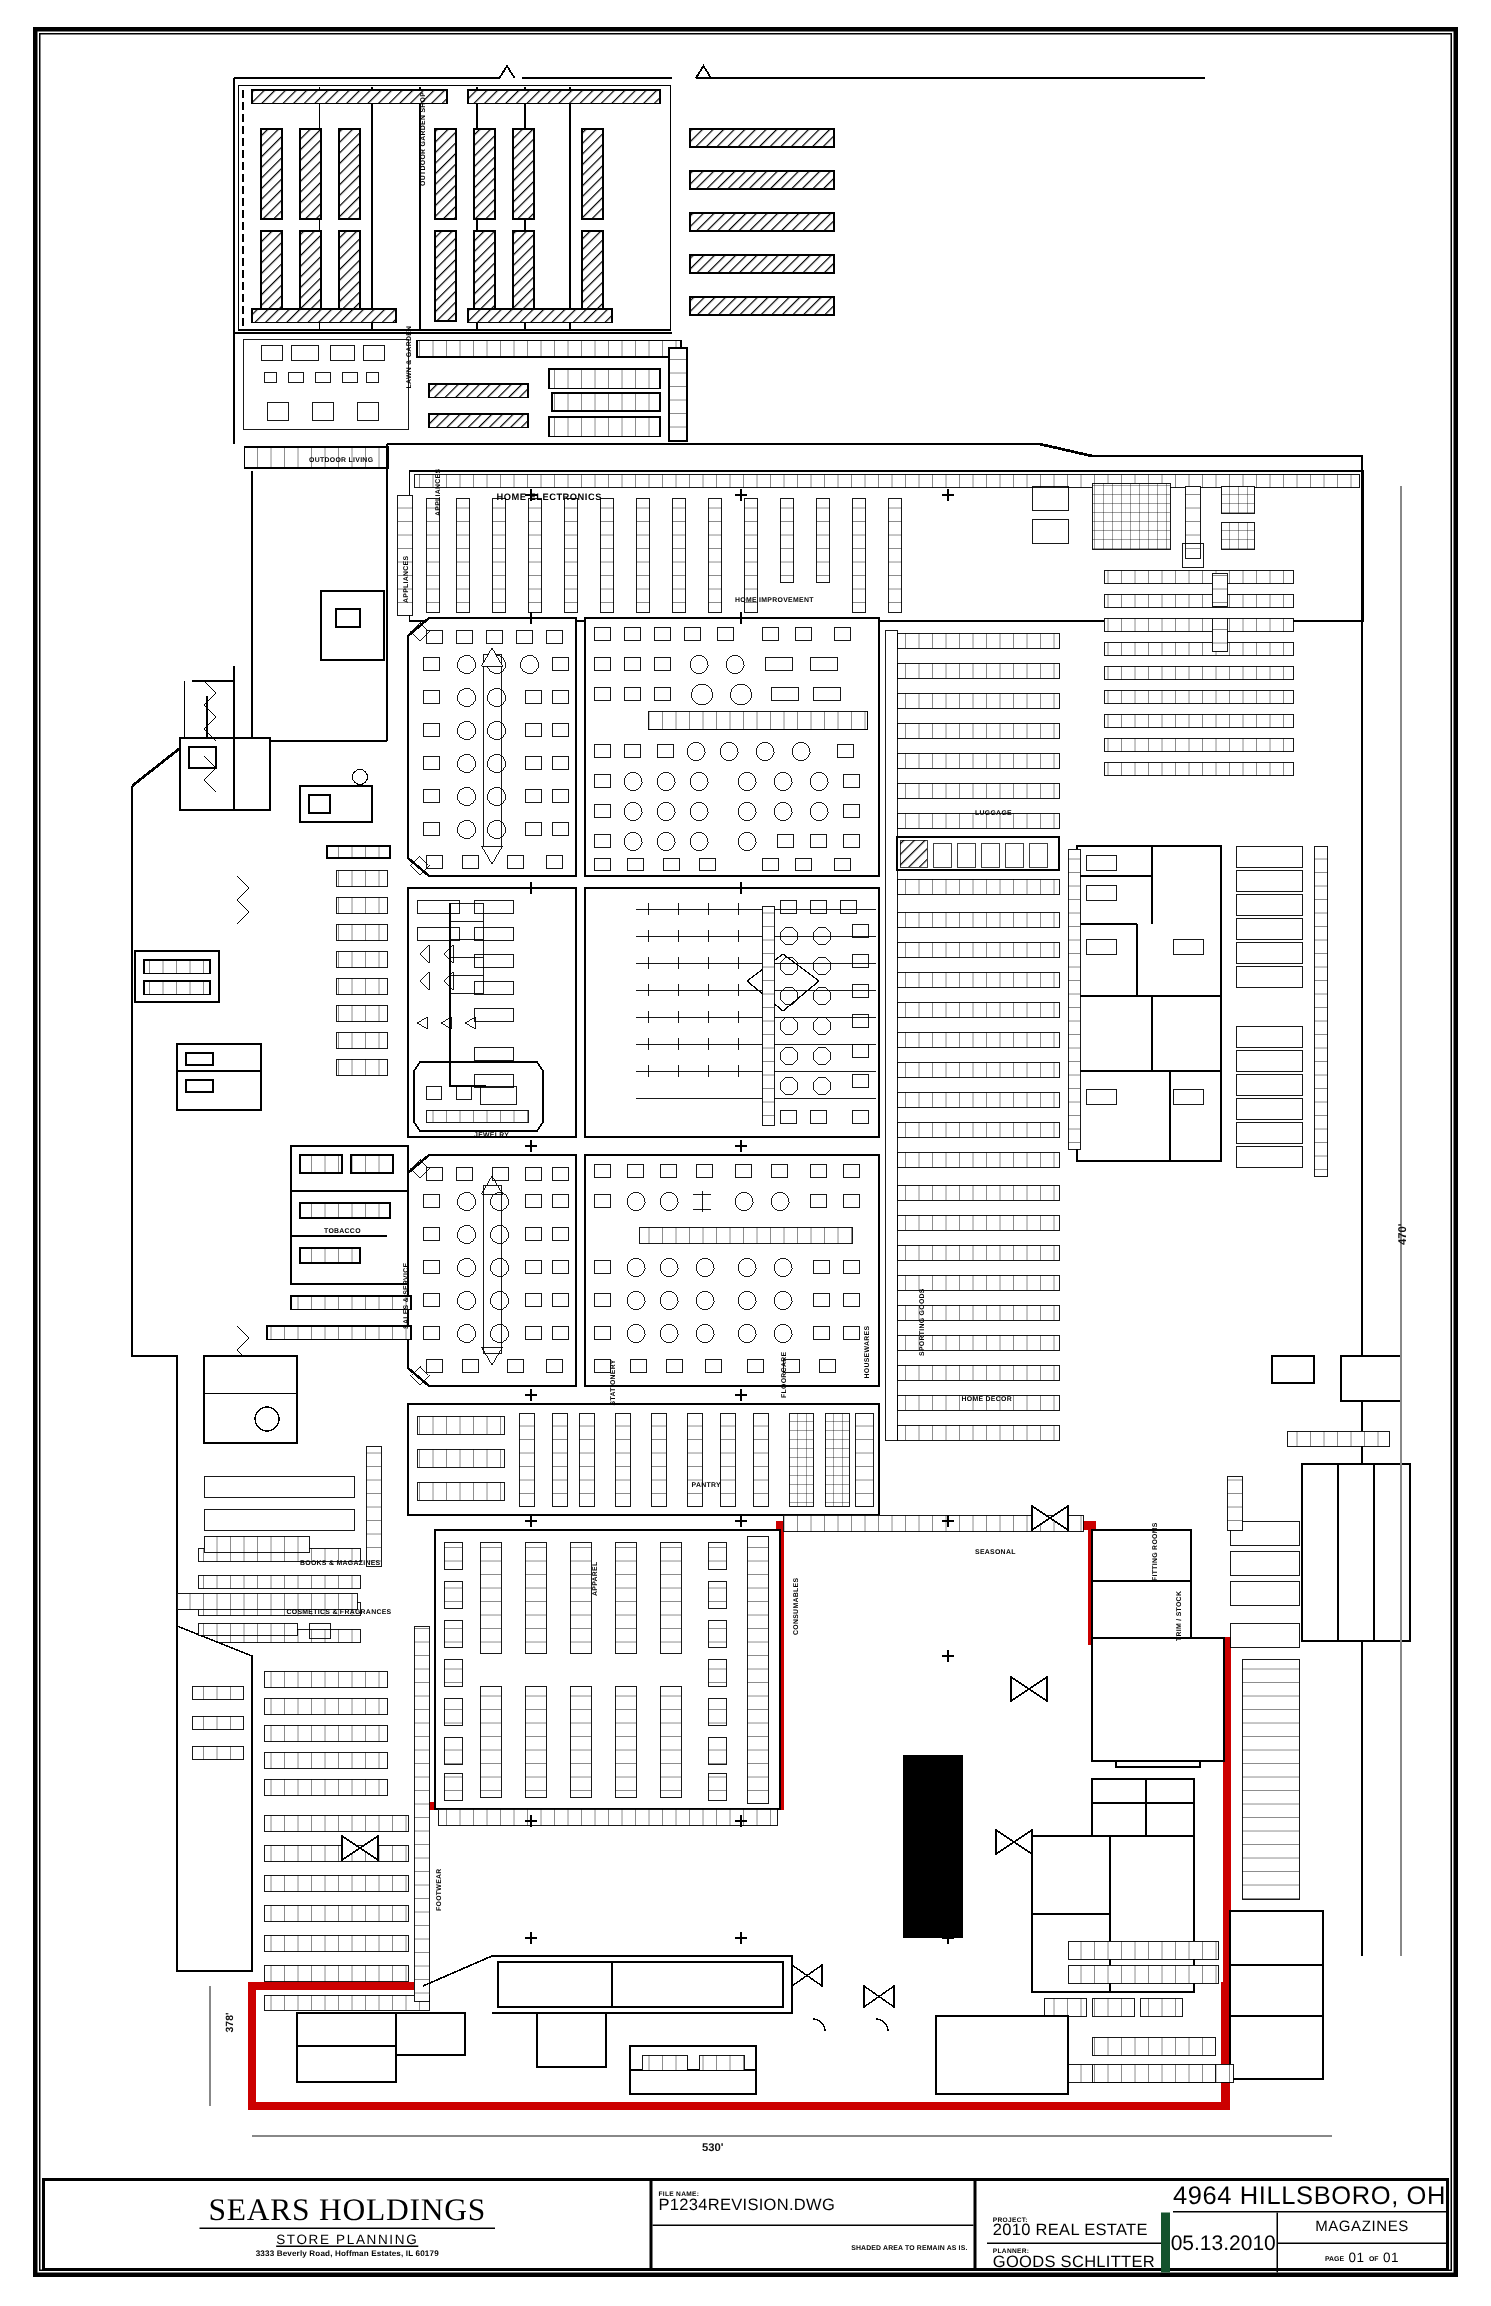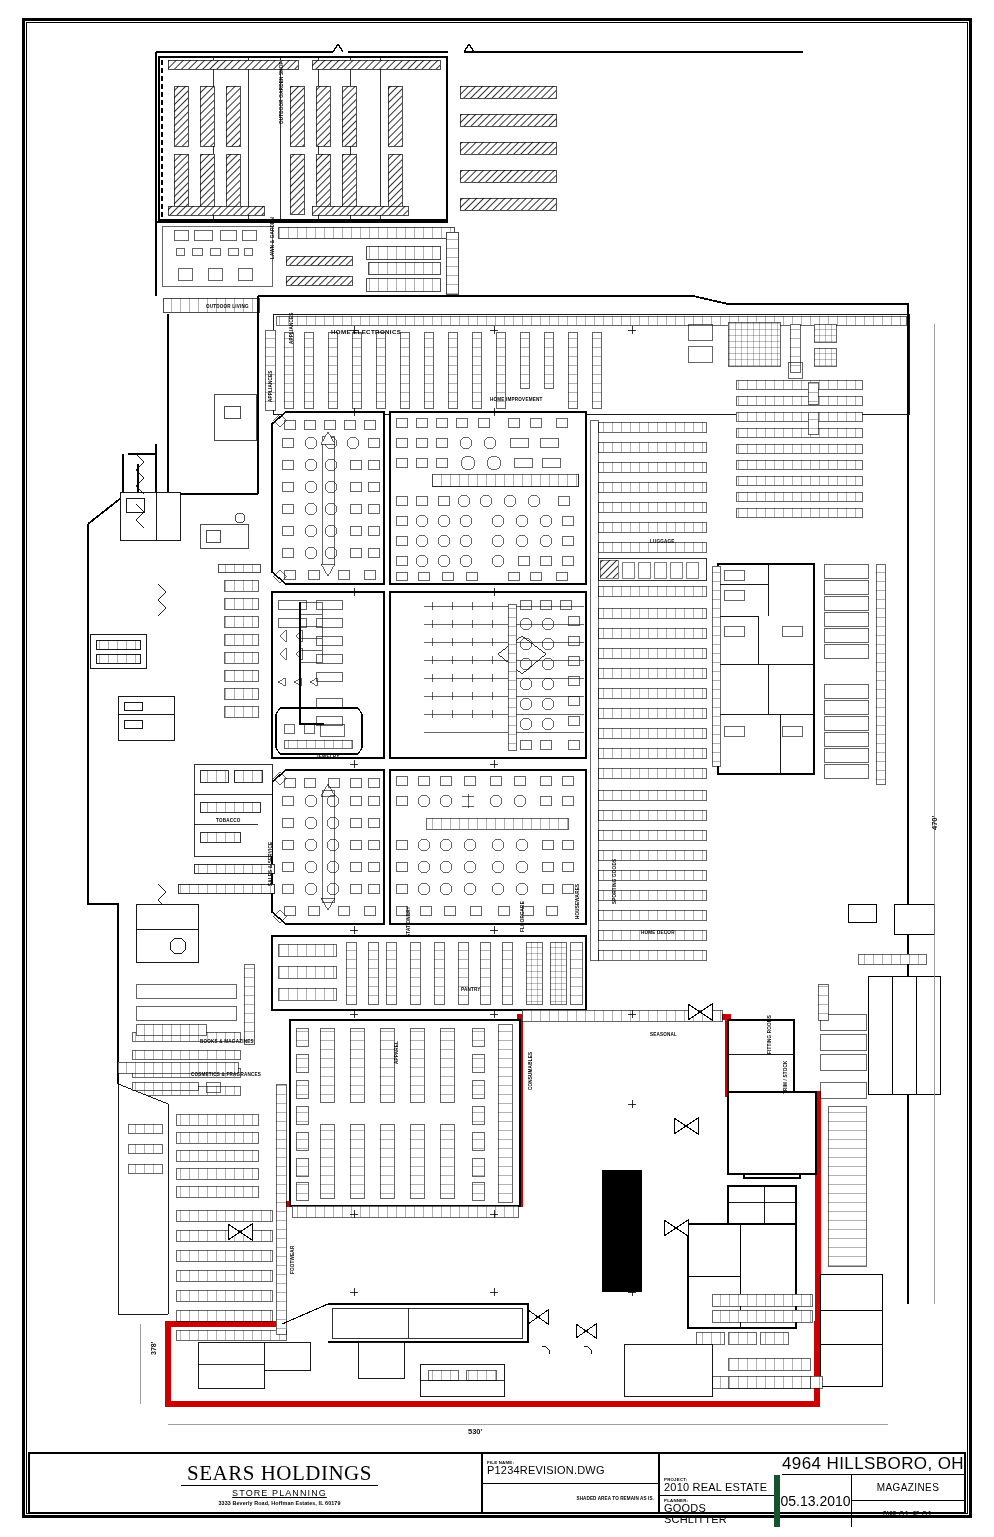--- a/index.html
+++ b/index.html
@@ -69,21 +69,20 @@
     border: 2px solid #000;
     display: flex;
     background:#fff;
   }
   .tb-left {
     width: 405px;
     border-right: 2px solid #000;
     display:flex; flex-direction:column;
     align-items:center; justify-content:center;
     padding-top:2px;
-    margin-left:48px;
   }
   .brand {
     font-family: "Liberation Serif", serif;
     font-size: 21px;
     letter-spacing: .5px;
     color:#000;
     line-height:1.05;
     border-bottom:1px solid #000;
     padding:0 6px 1px 6px;
   }
@@ -95,21 +94,21 @@
     text-decoration:underline;
   }
   .brand-addr {
     font-size: 5.4px;
     font-weight:700;
     letter-spacing:.1px;
     margin-top: 2.5px;
     color:#000;
   }
   .tb-mid {
-    width: 177px;
+    width: 216px;
     display:flex; flex-direction:column;
     border-right: 2px solid #000;
   }
   .cell {
     position:relative;
     padding: 2px 4px 1px 4px;
     flex: 1;
     display:flex; flex-direction:column; justify-content:center;
   }
   .cell + .cell { border-top: 1px solid #000; }

